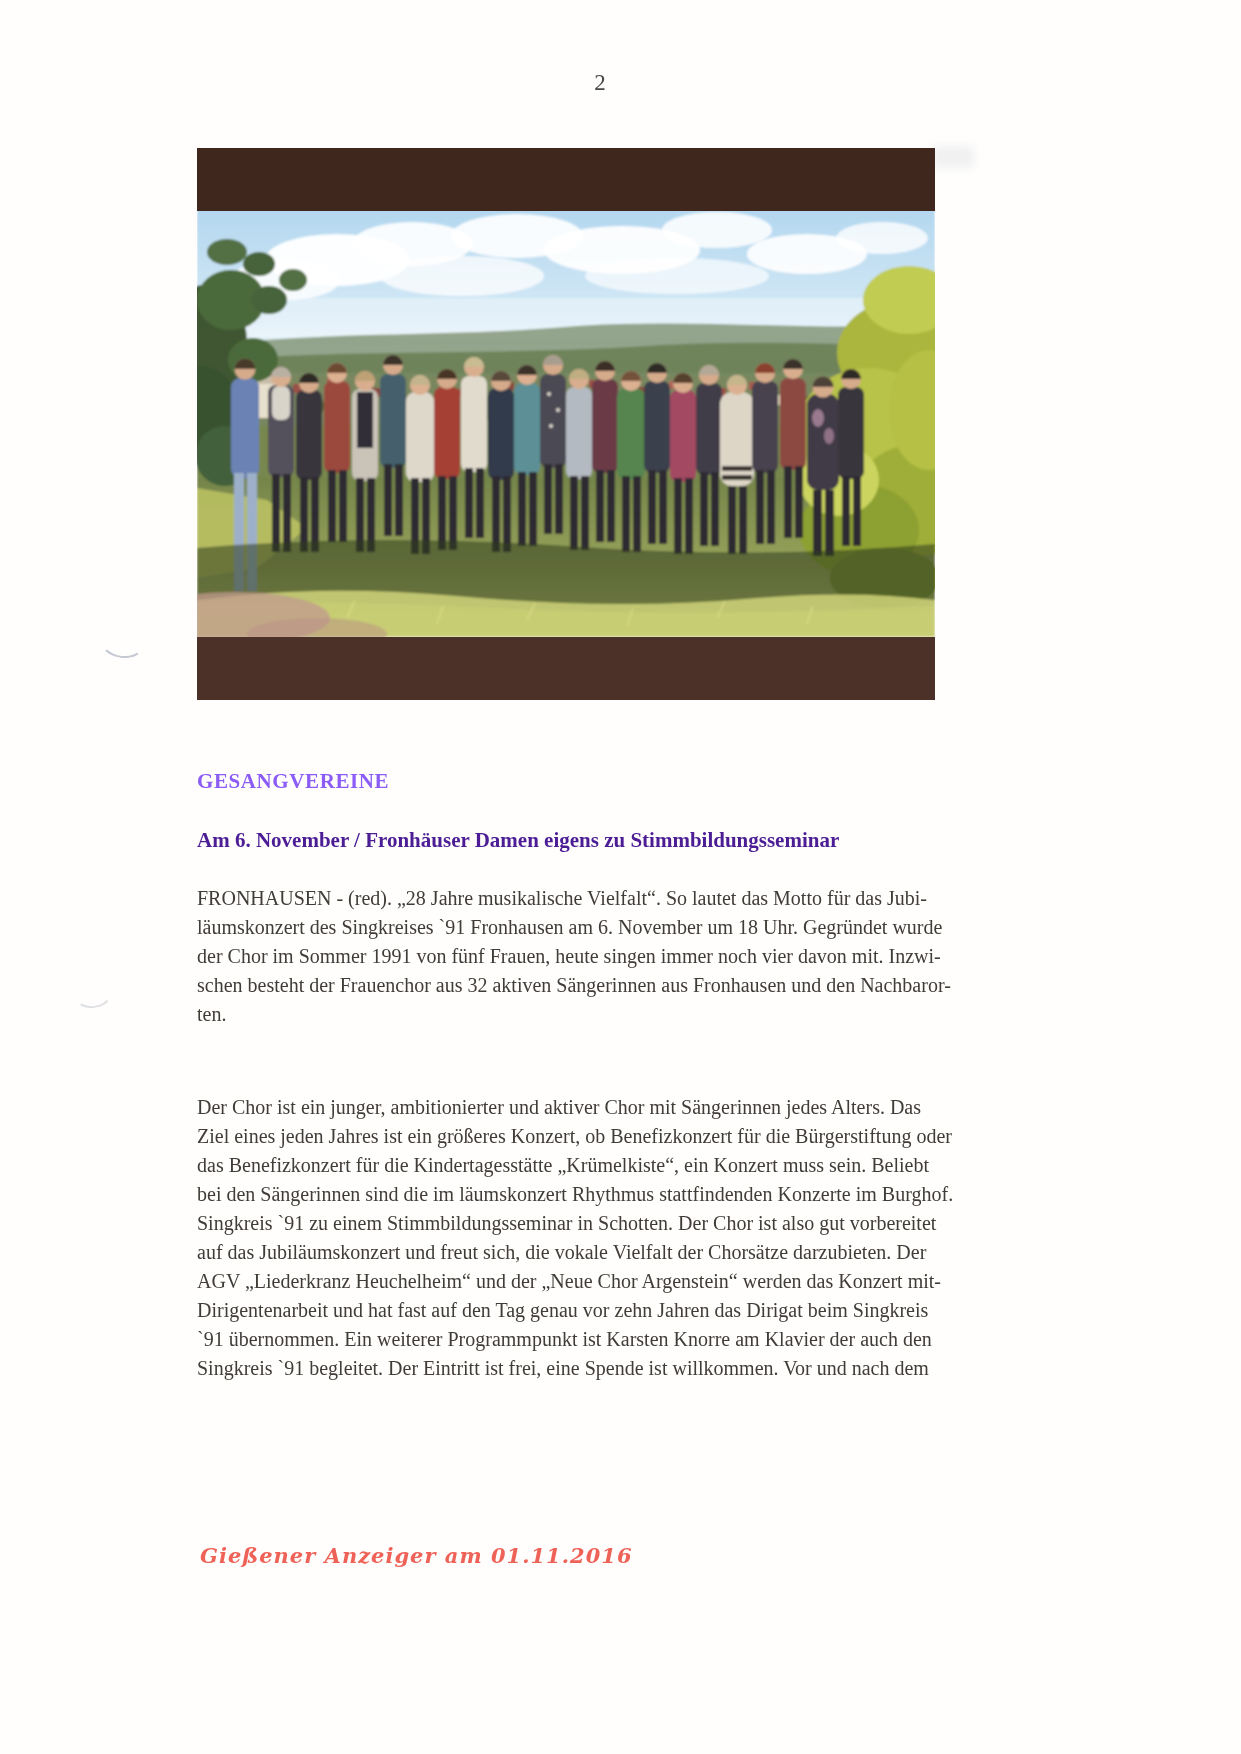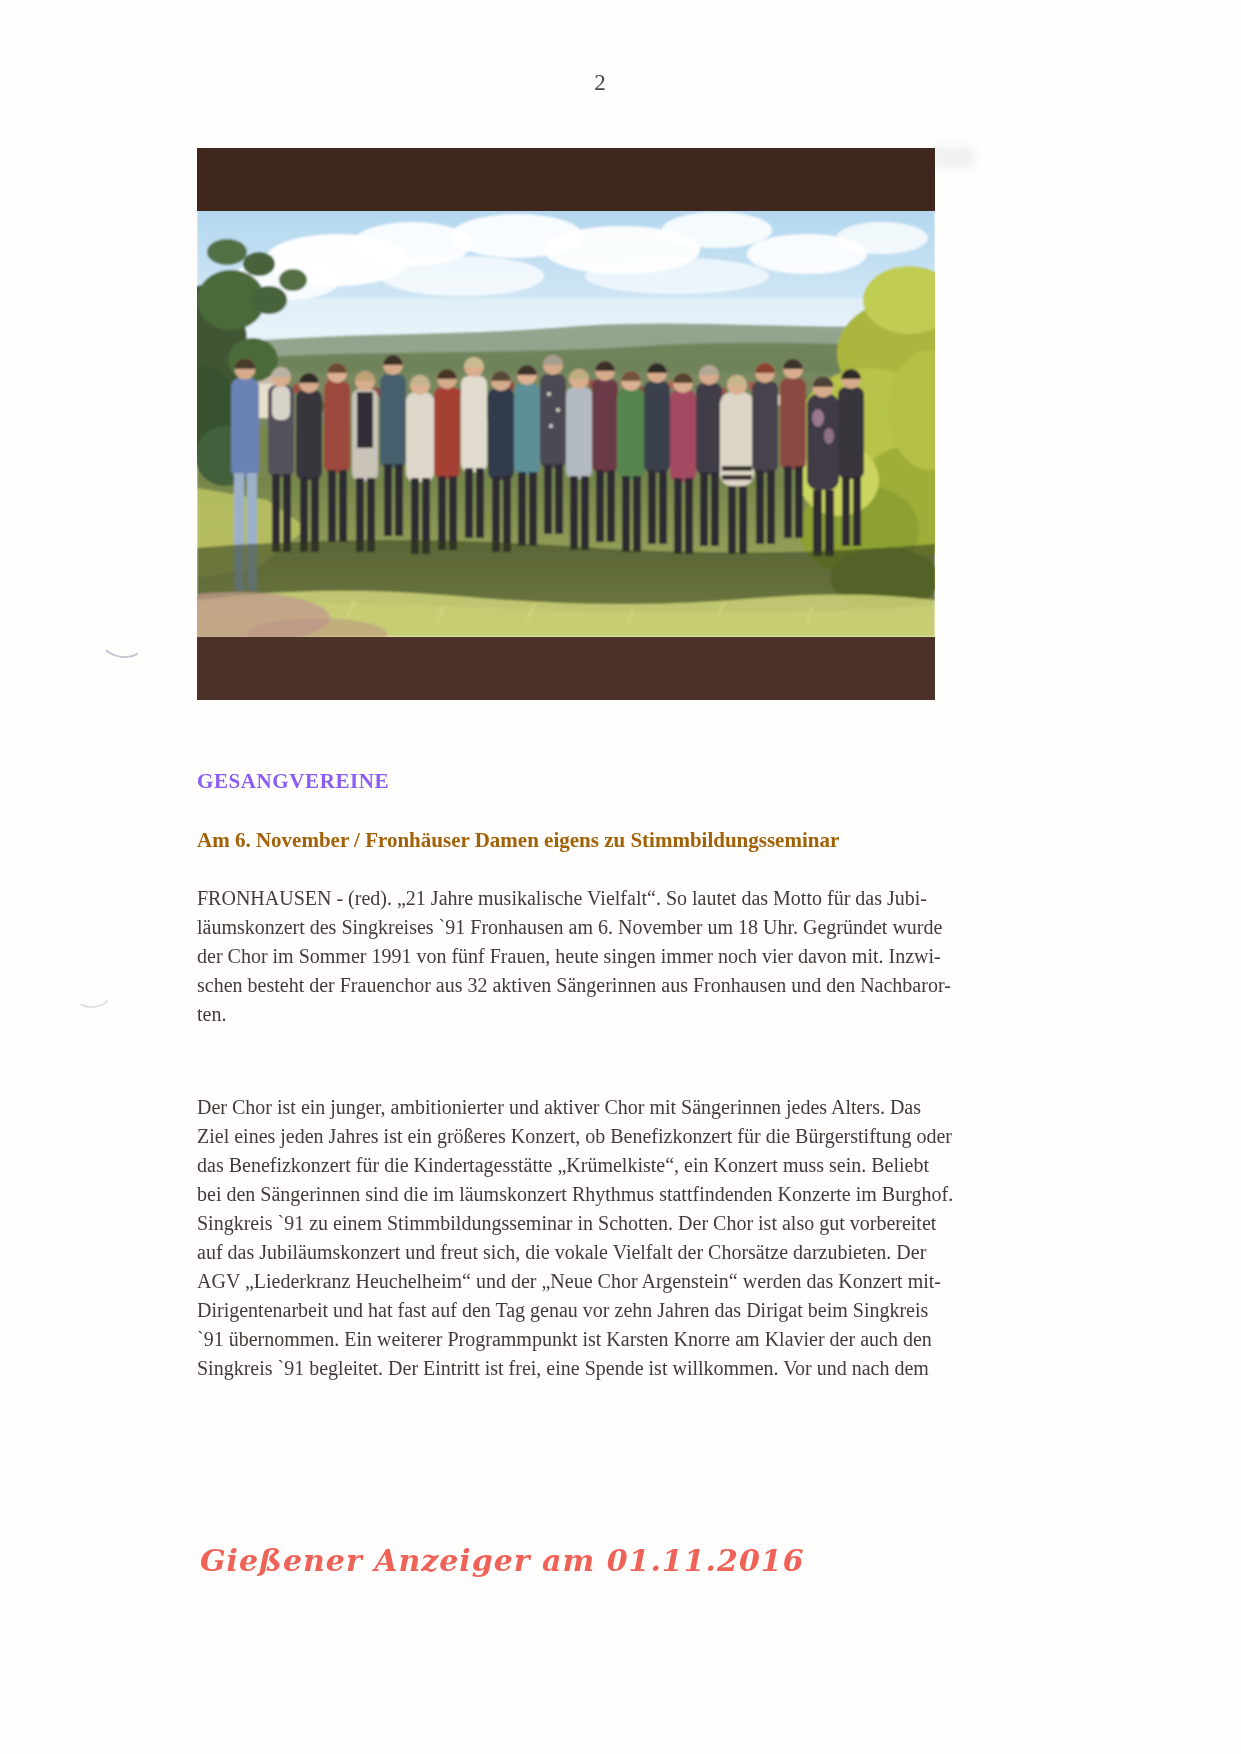--- a/index.html
+++ b/index.html
@@ -20,32 +20,32 @@
     position:absolute;left:197px;top:148px;width:738px;height:552px;margin:0;
   }
   .photo svg{display:block;width:738px;height:552px;}
   .section-heading{
     position:absolute;left:197px;top:769px;margin:0;
     font-size:21px;font-weight:bold;letter-spacing:0.6px;color:#8b5cf6;
     white-space:nowrap;
   }
   .headline{
     position:absolute;left:197px;top:828px;margin:0;
-    font-size:21px;font-weight:bold;color:#a16207;
+    font-size:21px;font-weight:bold;color:#4c1d95;
     white-space:nowrap;
   }
   .para{position:absolute;left:197px;font-size:20px;line-height:29px;color:#403c37;}
   .para .line{white-space:nowrap;height:29px;}
   .p1{top:884px;}
   .p2{top:1093px;}
   .source-note{
     position:absolute;left:200px;top:1543px;
     font-family:"DejaVu Serif",serif;
     font-style:italic;font-weight:bold;
-    font-size:30px;letter-spacing:1px;
+    font-size:21px;letter-spacing:1px;
     color:#ef6257;
     white-space:nowrap;
   }
   .artifact{position:absolute;border:2px solid transparent;border-radius:50%;}
   .arc1{
     left:101px;top:626px;width:40px;height:28px;
     border-bottom-color:rgba(140,150,168,0.5);
     transform:rotate(6deg);
   }
   .arc2{
@@ -370,21 +370,21 @@
       <rect x="0" y="0" width="738" height="63" fill="#000000" opacity="0.08"></rect>
       <rect x="0" y="489" width="738" height="63" fill="#ffffff" opacity="0.03"></rect>
     </svg>
   </figure>
 
   <h2 class="section-heading">GESANGVEREINE</h2>
 
   <h3 class="headline">Am 6. November / Fronhäuser Damen eigens zu Stimmbildungsseminar</h3>
 
   <div class="para p1">
-    <div class="line">FRONHAUSEN - (red). „21 Jahre musikalische Vielfalt“. So lautet das Motto für das Jubi-</div>
+    <div class="line">FRONHAUSEN - (red). „28 Jahre musikalische Vielfalt“. So lautet das Motto für das Jubi-</div>
     <div class="line">läumskonzert des Singkreises `91 Fronhausen am 6. November um 18 Uhr. Gegründet wurde</div>
     <div class="line">der Chor im Sommer 1991 von fünf Frauen, heute singen immer noch vier davon mit. Inzwi-</div>
     <div class="line">schen besteht der Frauenchor aus 32 aktiven Sängerinnen aus Fronhausen und den Nachbaror-</div>
     <div class="line">ten.</div>
   </div>
 
   <div class="para p2">
     <div class="line">Der Chor ist ein junger, ambitionierter und aktiver Chor mit Sängerinnen jedes Alters. Das</div>
     <div class="line">Ziel eines jeden Jahres ist ein größeres Konzert, ob Benefizkonzert für die Bürgerstiftung oder</div>
     <div class="line">das Benefizkonzert für die Kindertagesstätte „Krümelkiste“, ein Konzert muss sein. Beliebt</div>

